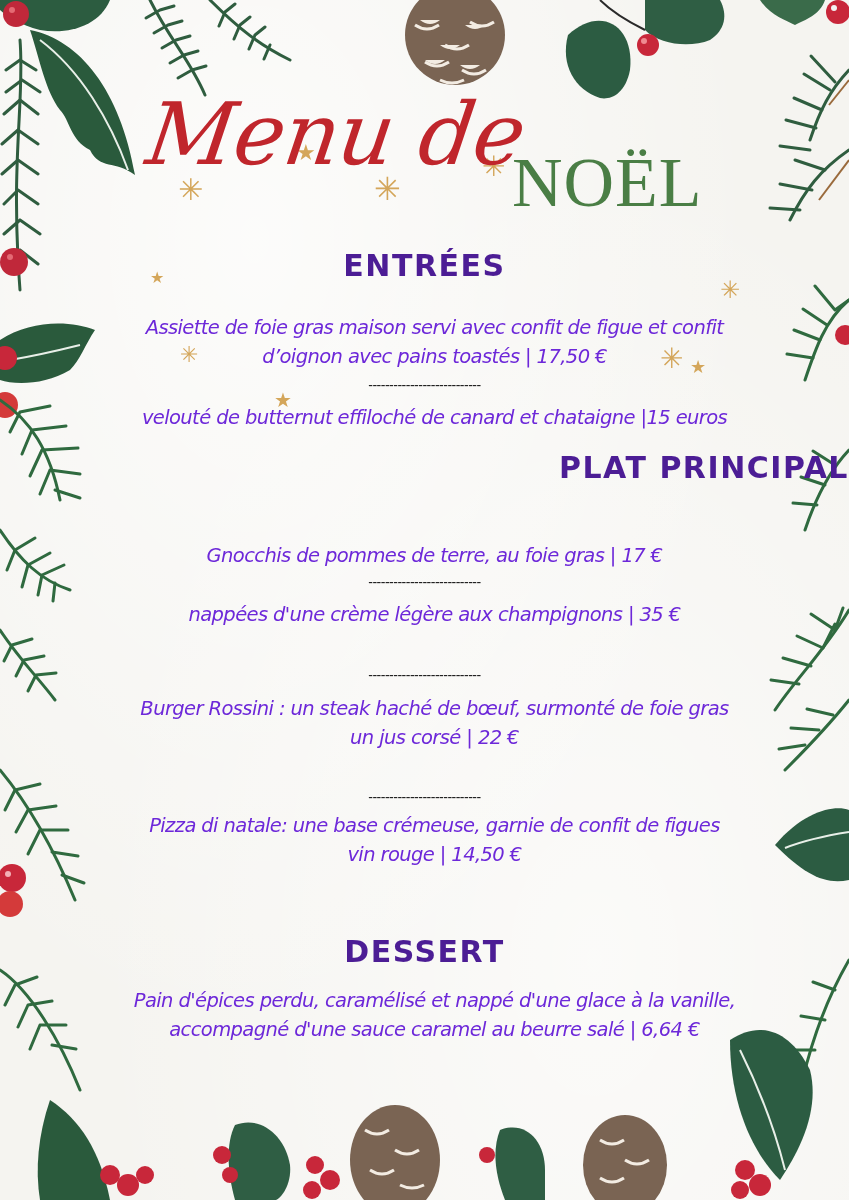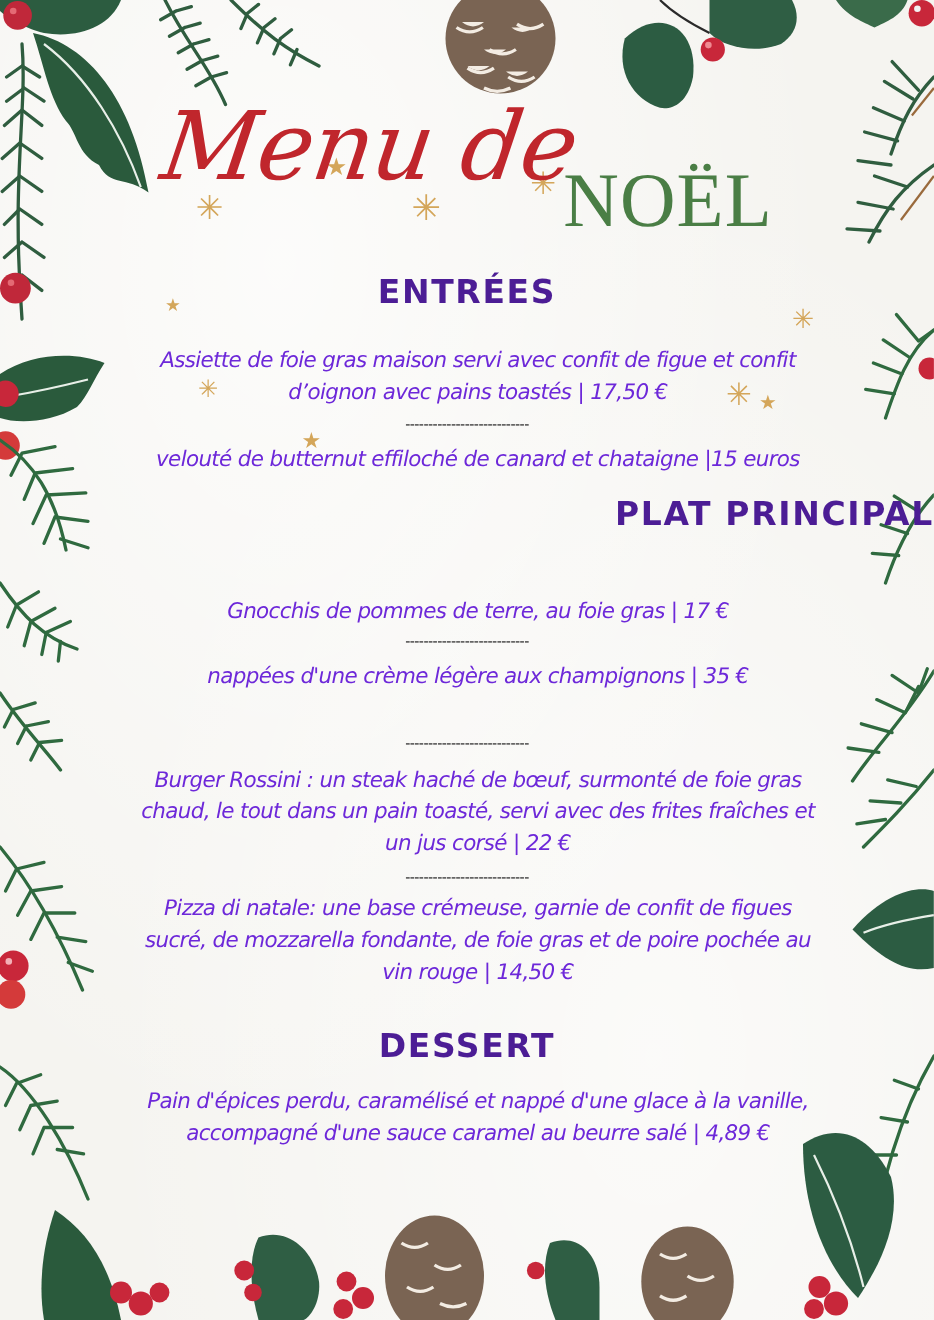--- a/index.html
+++ b/index.html
@@ -210,27 +210,25 @@
 <div class="item" style="top:529px;margin-top:12px;">
   <div>Gnocchis de pommes de terre, au foie gras | 17 €</div>
 </div>
 <div class="divider" style="top:575px;">---------------------------</div>
 <div class="item" style="top:600px;">
   <div>nappées d'une crème légère aux champignons | 35 €</div>
 </div>
 <div class="divider" style="top:668px;">---------------------------</div>
 <div class="item" style="top:694px;">
   <div>Burger Rossini : un steak haché de bœuf, surmonté de foie gras</div>
-  <div>chaud, le tout dans un pain toasté, servi avec des frites fraîches et</div>
   <div>un jus corsé | 22 €</div>
 </div>
 <div class="divider" style="top:790px;">---------------------------</div>
 <div class="item" style="top:811px;">
   <div>Pizza di natale: une base crémeuse, garnie de confit de figues</div>
-  <div>sucré, de mozzarella fondante, de foie gras et de poire pochée au</div>
   <div>vin rouge | 14,50 €</div>
 </div>
 
 <div class="section-title" style="top:934px;">DESSERT</div>
 <div class="item" style="top:986px;">
   <div>Pain d'épices perdu, caramélisé et nappé d'une glace à la vanille,</div>
-  <div>accompagné d'une sauce caramel au beurre salé | 4,89 €</div>
+  <div>accompagné d'une sauce caramel au beurre salé | 6,64 €</div>
 </div>
 
 </body></html>

